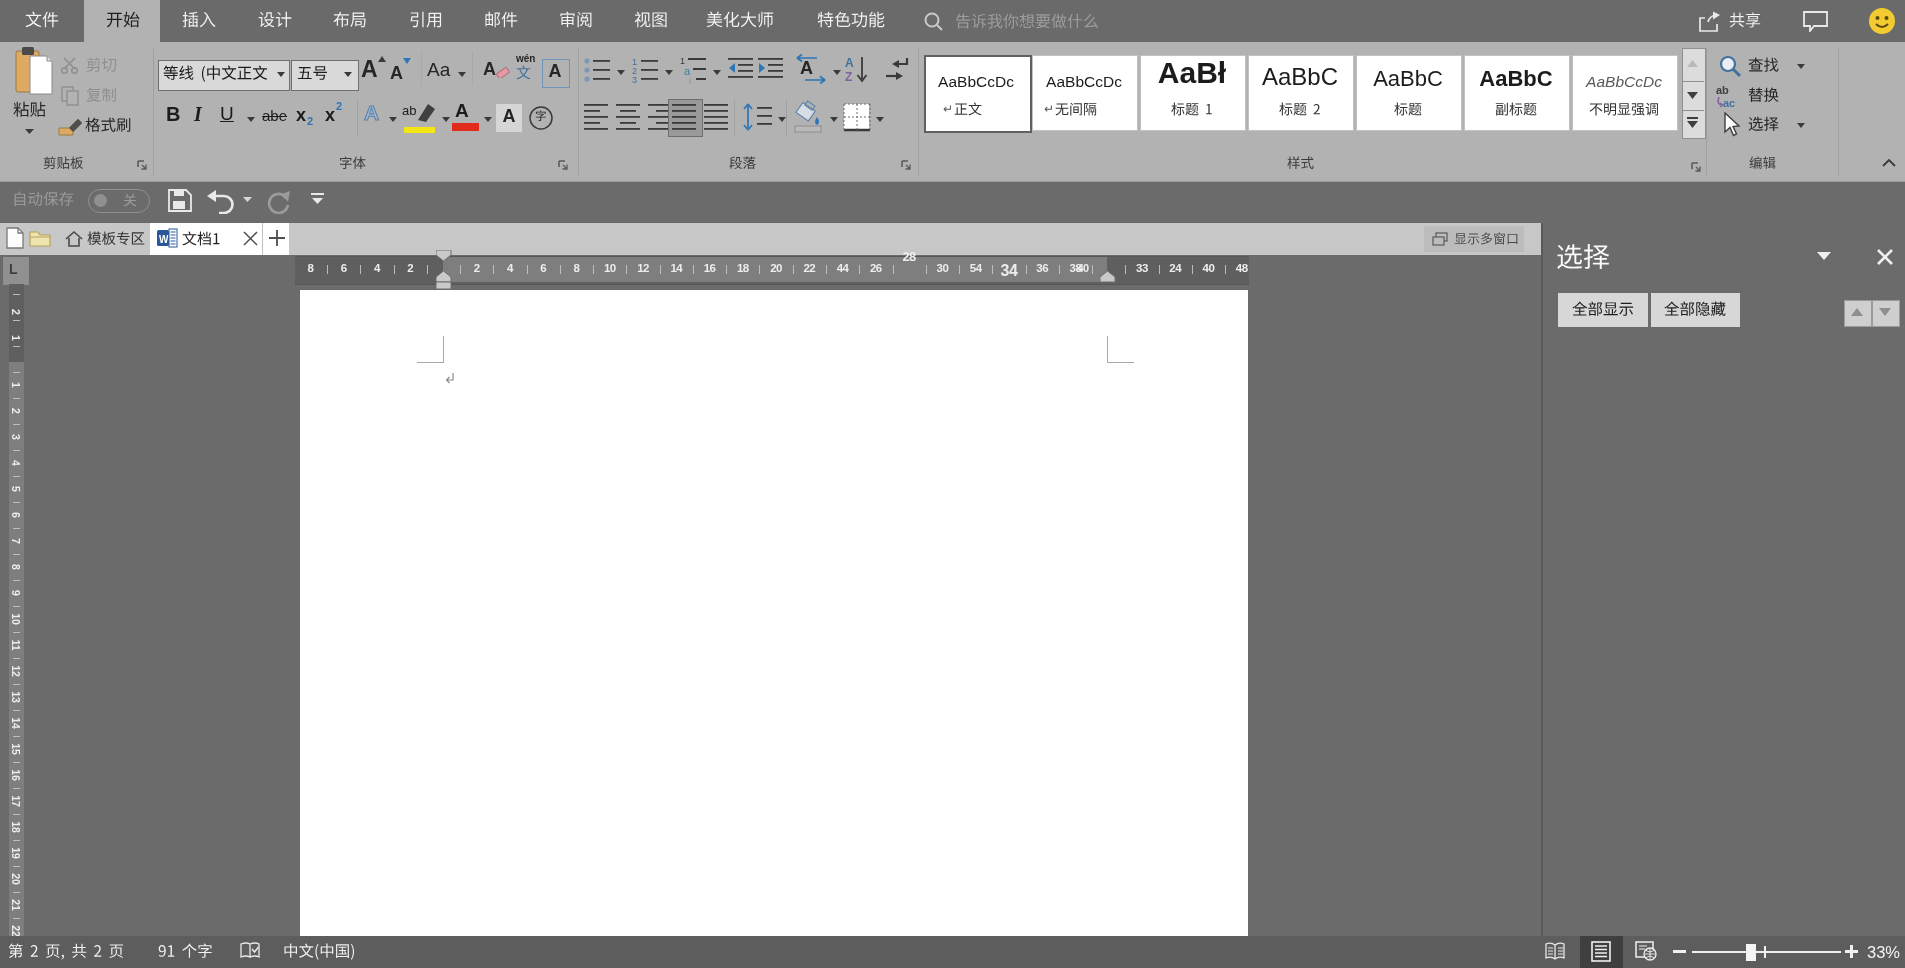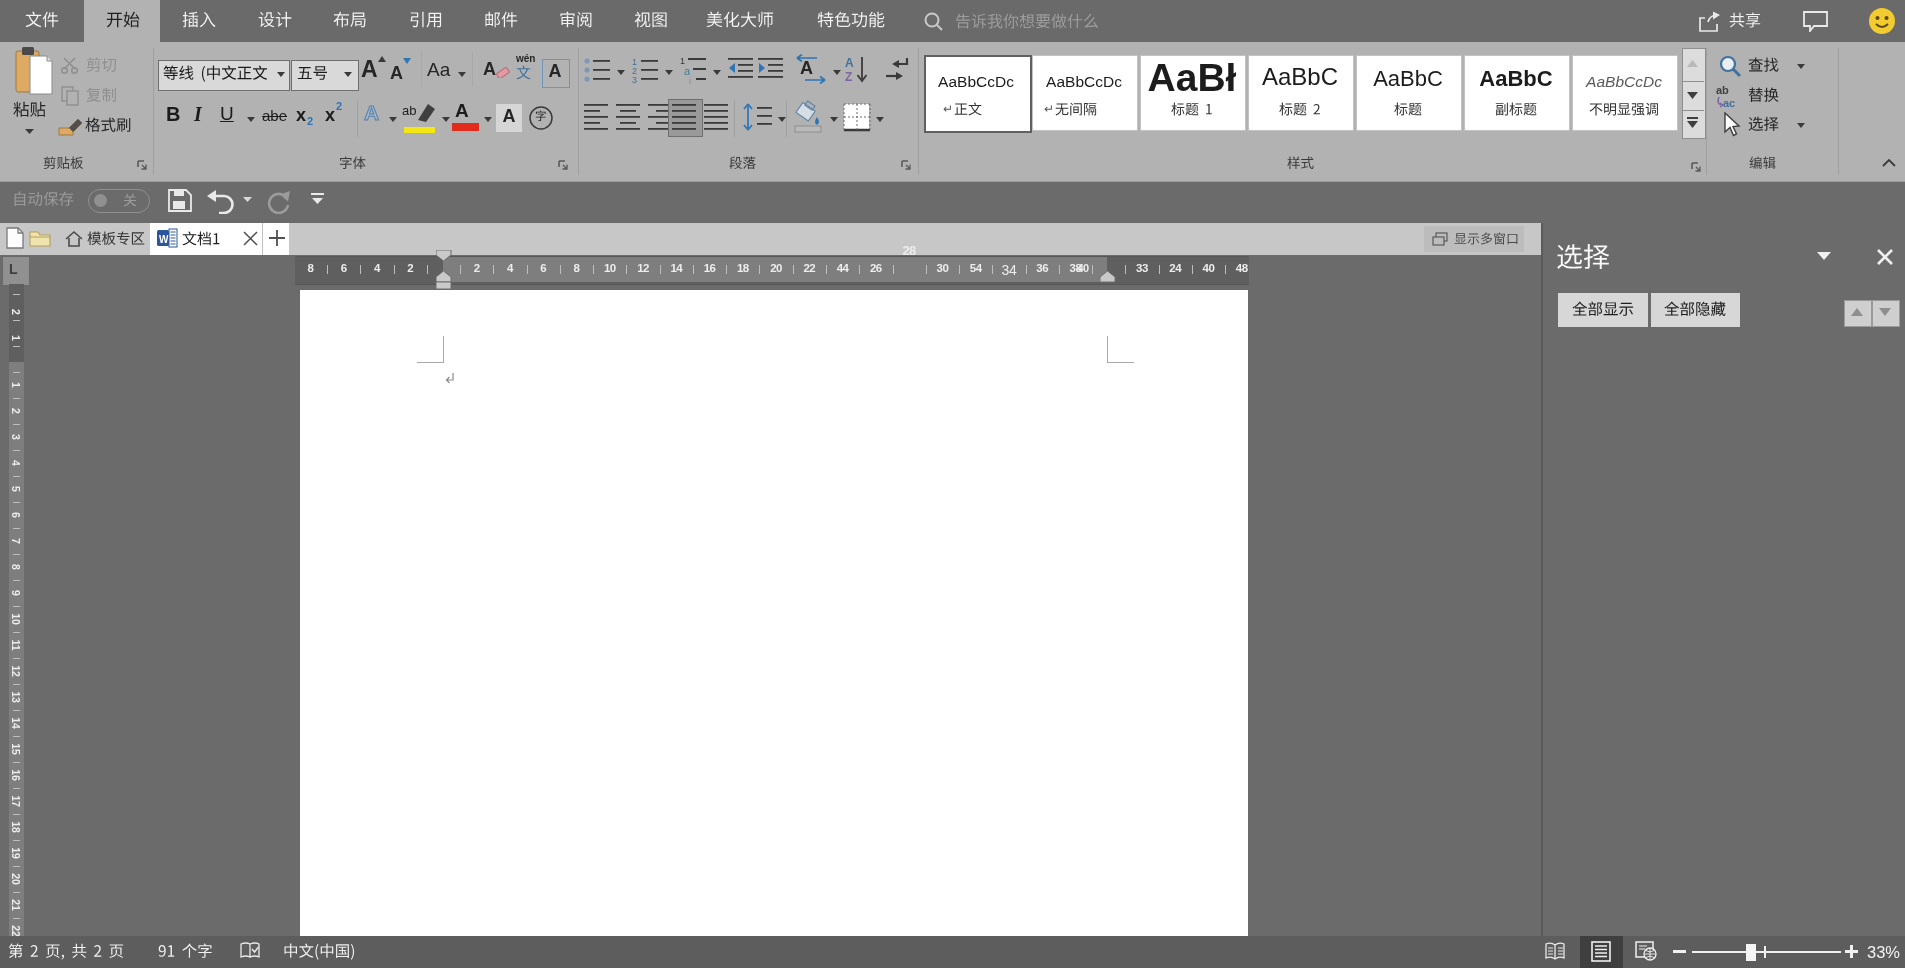--- a/index.html
+++ b/index.html
@@ -565,21 +565,21 @@
 <div class="a ctr" style="left:1084px;top:73.4px;font-size:15.5px;color:#1c1c1c;white-space:pre;">AaBbCcDc</div>
 <svg class="a" style="left:1055px;top:102px;overflow:visible" width="44" height="19">
       <g fill="#333333" transform="translate(0,12.32) scale(0.014,-0.014)">
         <use href="#g60" x="0"></use>
         <use href="#g61" x="1000"></use>
         <use href="#g62" x="2000"></use>
       </g>
     </svg>
 <div class="a" style="left:1044px;top:103px;font-size:12px;color:#555555;white-space:pre;">↵</div>
 <div class="a" style="left:1140px;top:55px;width:104px;height:74px;background:#fff;border:1px solid #c2c2c2"></div>
-<div class="a ctr" style="left:1192px;top:56px;font-size:39px;color:#1c1c1c;white-space:pre;font-weight:bold">AaBł</div>
+<div class="a ctr" style="left:1192px;top:56px;font-size:30px;color:#1c1c1c;white-space:pre;font-weight:bold">AaBł</div>
 <svg class="a" style="left:1171.17px;top:102px;overflow:visible" width="43" height="19">
       <g fill="#333333" transform="translate(0,12.32) scale(0.014,-0.014)">
         <use href="#g63" x="0"></use>
         <use href="#g64" x="1000"></use>
         <use href="#g65" x="2420"></use>
       </g>
     </svg>
 <div class="a" style="left:1248px;top:55px;width:104px;height:74px;background:#fff;border:1px solid #c2c2c2"></div>
 <div class="a ctr" style="left:1300px;top:63.2px;font-size:24px;color:#1c1c1c;white-space:pre;">AaBbC</div>
 <svg class="a" style="left:1279.17px;top:102px;overflow:visible" width="43" height="19">
@@ -770,24 +770,24 @@
 <div class="a ctr" style="left:576.54px;top:262px;font-size:11.5px;color:#ededed;white-space:pre;font-weight:bold;letter-spacing:-0.5px">8</div>
 <div class="a ctr" style="left:609.8px;top:262px;font-size:11.5px;color:#ededed;white-space:pre;font-weight:bold;letter-spacing:-0.5px">10</div>
 <div class="a ctr" style="left:643.06px;top:262px;font-size:11.5px;color:#ededed;white-space:pre;font-weight:bold;letter-spacing:-0.5px">12</div>
 <div class="a ctr" style="left:676.32px;top:262px;font-size:11.5px;color:#ededed;white-space:pre;font-weight:bold;letter-spacing:-0.5px">14</div>
 <div class="a ctr" style="left:709.58px;top:262px;font-size:11.5px;color:#ededed;white-space:pre;font-weight:bold;letter-spacing:-0.5px">16</div>
 <div class="a ctr" style="left:742.84px;top:262px;font-size:11.5px;color:#ededed;white-space:pre;font-weight:bold;letter-spacing:-0.5px">18</div>
 <div class="a ctr" style="left:776.1px;top:262px;font-size:11.5px;color:#ededed;white-space:pre;font-weight:bold;letter-spacing:-0.5px">20</div>
 <div class="a ctr" style="left:809.36px;top:262px;font-size:11.5px;color:#ededed;white-space:pre;font-weight:bold;letter-spacing:-0.5px">22</div>
 <div class="a ctr" style="left:842.62px;top:262px;font-size:11.5px;color:#ededed;white-space:pre;font-weight:bold;letter-spacing:-0.5px">44</div>
 <div class="a ctr" style="left:875.88px;top:262px;font-size:11.5px;color:#ededed;white-space:pre;font-weight:bold;letter-spacing:-0.5px">26</div>
-<div class="a ctr" style="left:909.14px;top:244px;font-size:13px;color:#ededed;white-space:pre;font-weight:bold;letter-spacing:-0.5px">28</div>
+<div class="a ctr" style="left:909.14px;top:250px;font-size:13px;color:#ededed;white-space:pre;font-weight:bold;letter-spacing:-0.5px">28</div>
 <div class="a ctr" style="left:942.4px;top:262px;font-size:11.5px;color:#ededed;white-space:pre;font-weight:bold;letter-spacing:-0.5px">30</div>
 <div class="a ctr" style="left:975.66px;top:262px;font-size:11.5px;color:#ededed;white-space:pre;font-weight:bold;letter-spacing:-0.5px">54</div>
-<div class="a ctr" style="left:1008.92px;top:262px;font-size:14px;color:#ededed;white-space:pre;font-weight:normal;letter-spacing:-0.5px">34</div>
+<div class="a ctr" style="left:1008.92px;top:262px;font-size:16px;color:#ededed;white-space:pre;font-weight:bold;letter-spacing:-0.5px">34</div>
 <div class="a ctr" style="left:1042.18px;top:262px;font-size:11.5px;color:#ededed;white-space:pre;font-weight:bold;letter-spacing:-0.5px">36</div>
 <div class="a ctr" style="left:1075.44px;top:262px;font-size:11.5px;color:#ededed;white-space:pre;font-weight:bold;letter-spacing:-0.5px">38</div>
 <div class="a ctr" style="left:1083px;top:262px;font-size:11px;color:#ededed;white-space:pre;font-weight:bold;letter-spacing:-0.5px">40</div>
 <div class="a ctr" style="left:1141.96px;top:262px;font-size:11.5px;color:#ededed;white-space:pre;font-weight:bold;letter-spacing:-0.5px">33</div>
 <div class="a ctr" style="left:1175.22px;top:262px;font-size:11.5px;color:#ededed;white-space:pre;font-weight:bold;letter-spacing:-0.5px">24</div>
 <div class="a ctr" style="left:1208.48px;top:262px;font-size:11.5px;color:#ededed;white-space:pre;font-weight:bold;letter-spacing:-0.5px">40</div>
 <div class="a ctr" style="left:1241.74px;top:262px;font-size:11.5px;color:#ededed;white-space:pre;font-weight:bold;letter-spacing:-0.5px">48</div>
 <div class="a ctr" style="left:410.24px;top:262px;font-size:11.5px;color:#ededed;white-space:pre;font-weight:bold;letter-spacing:-0.5px">2</div>
 <div class="a ctr" style="left:376.98px;top:262px;font-size:11.5px;color:#ededed;white-space:pre;font-weight:bold;letter-spacing:-0.5px">4</div>
 <div class="a ctr" style="left:343.72px;top:262px;font-size:11.5px;color:#ededed;white-space:pre;font-weight:bold;letter-spacing:-0.5px">6</div>

